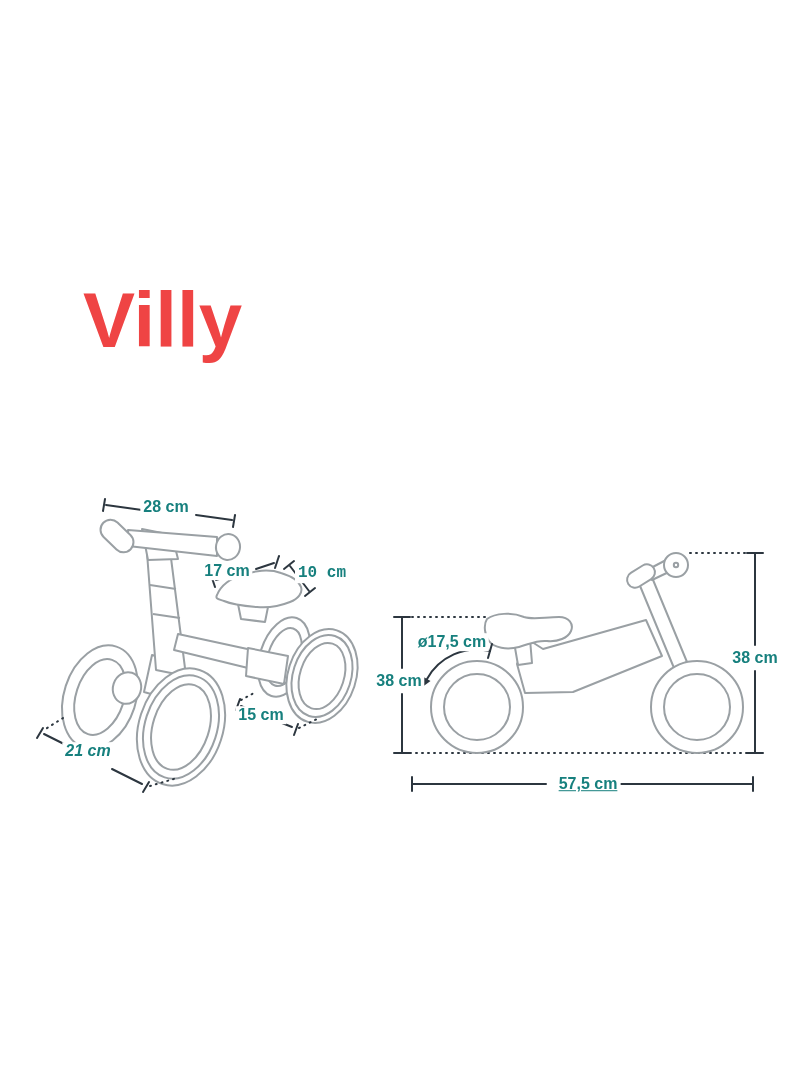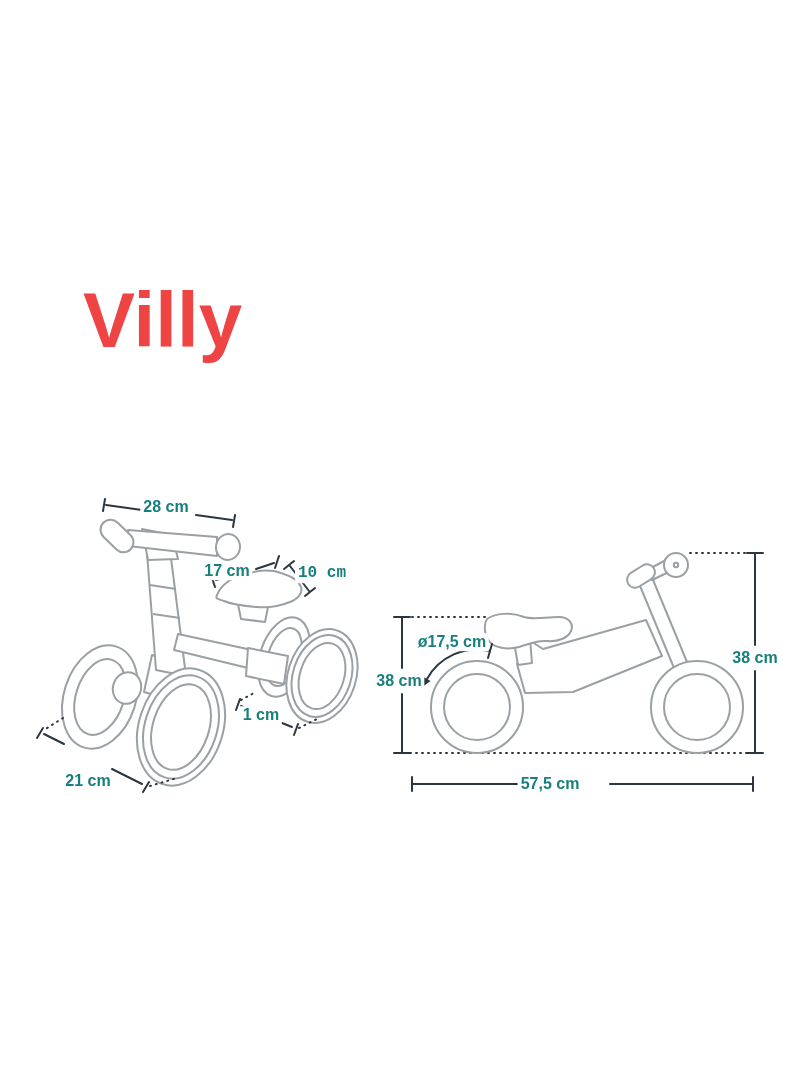--- a/index.html
+++ b/index.html
@@ -181,21 +181,21 @@
         <path d="M490,651 A57,57 0 0 0 427,679"></path>
         <path d="M488,658 L492,644"></path>
         <polygon points="422.7,686.8 430.5,680.9 423.5,677.1" fill="#2c363f" stroke="none"></polygon>
       </g>
     </g>
   </svg>
 
   <div class="dim-label" style="left:166px;top:495px;margin-top:12px;">28 cm</div>
   <div class="dim-label" style="left:227px;top:571px;">17 cm</div>
   <div class="dim-label" style="left:322px;top:574px;font-family:Liberation Mono, monospace;">10 cm</div>
-  <div class="dim-label" style="left:261px;top:715px;">1 cm</div>
-  <div class="dim-label" style="left:88px;top:781px;">21 cm</div>
+  <div class="dim-label" style="left:261px;top:715px;">15 cm</div>
+  <div class="dim-label" style="left:88px;top:751px;font-style:italic;">21 cm</div>
 
   <div class="dim-label" style="left:452px;top:642px;">ø17,5 cm</div>
   <div class="dim-label" style="left:399px;top:681px;">38 cm</div>
   <div class="dim-label" style="left:755px;top:658px;">38 cm</div>
-  <div class="dim-label" style="left:550px;top:784px;">57,5 cm</div>
+  <div class="dim-label" style="left:588px;top:784px;text-decoration:underline;">57,5 cm</div>
 
 </div>
 
 </body></html>

